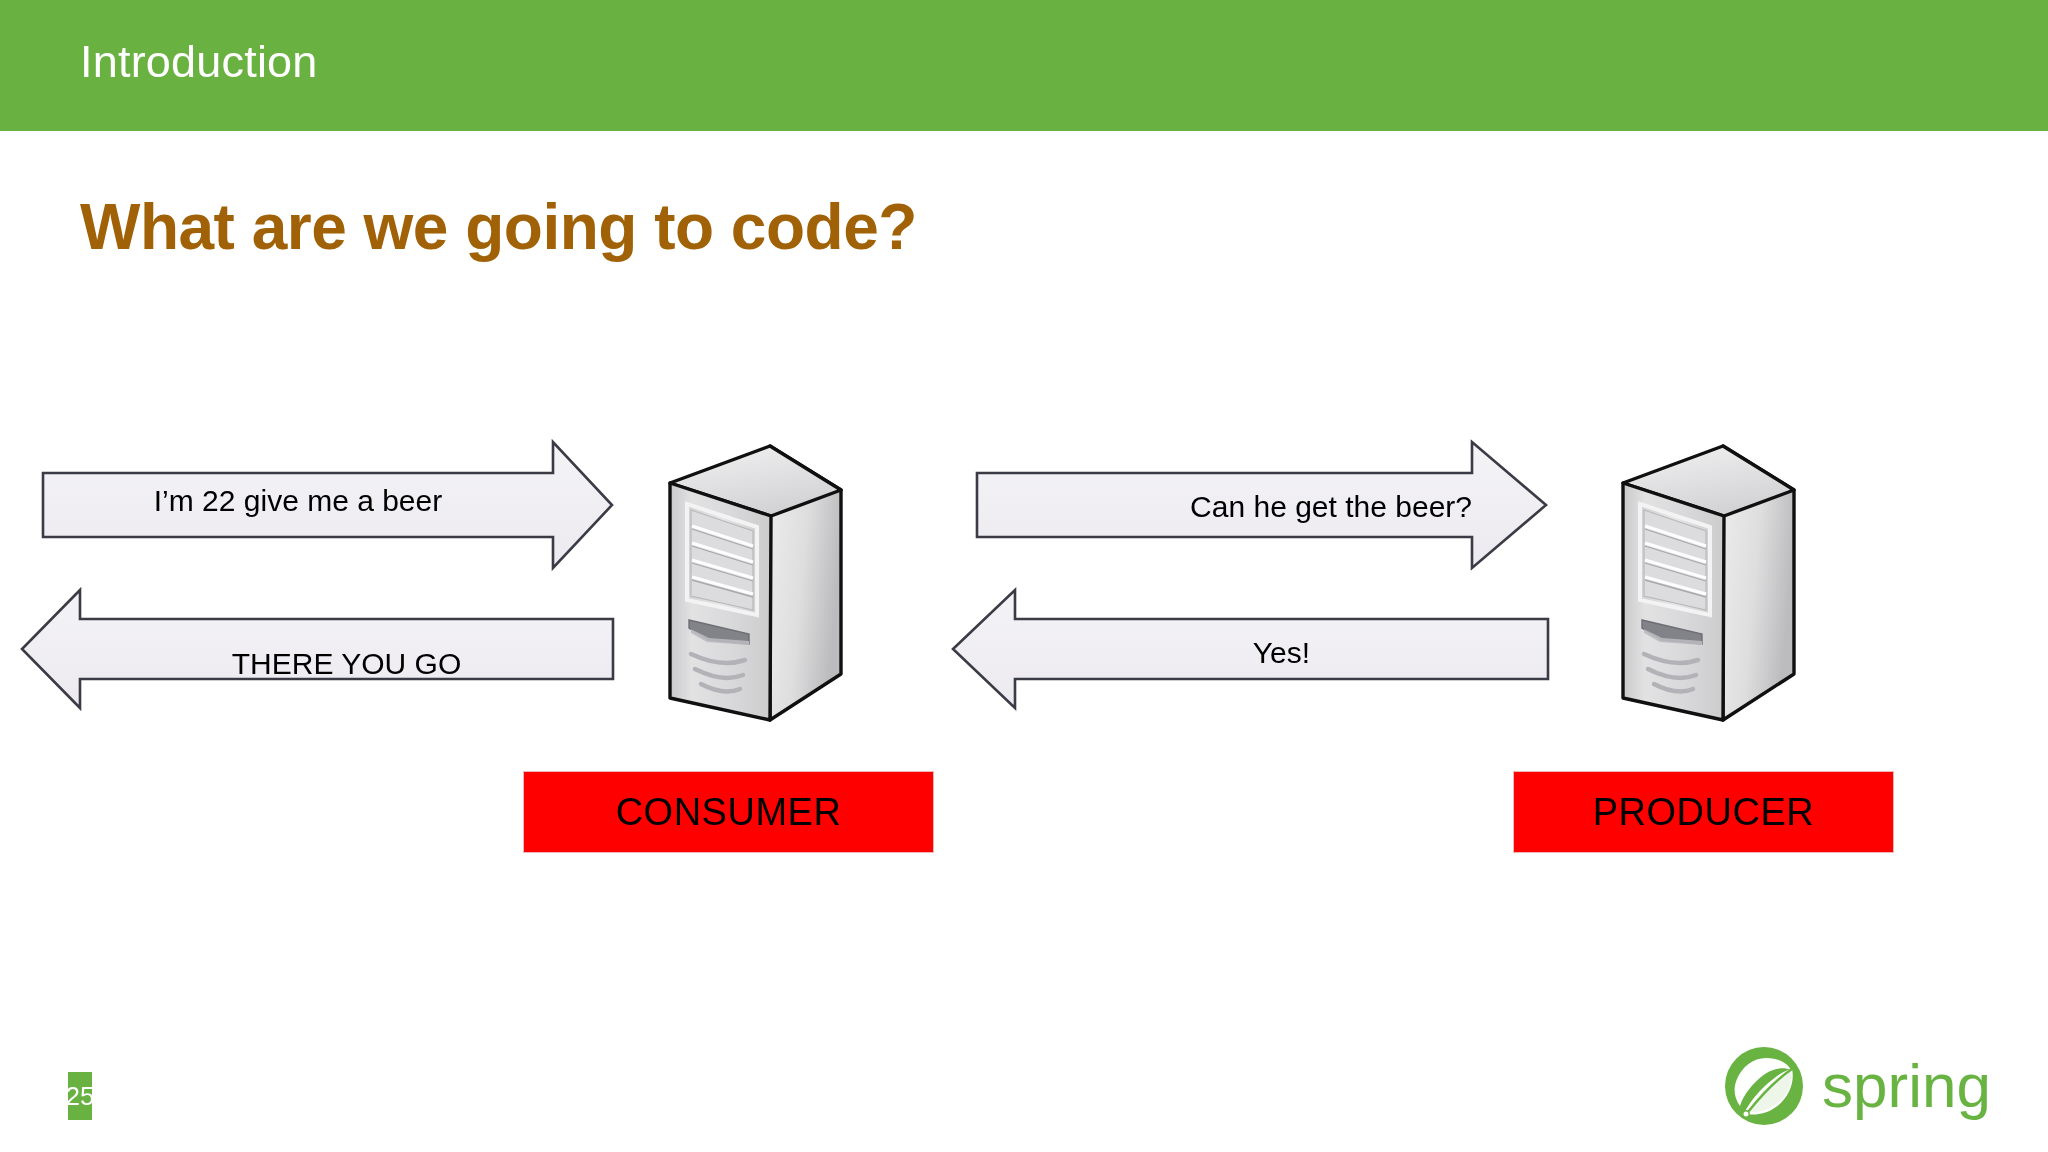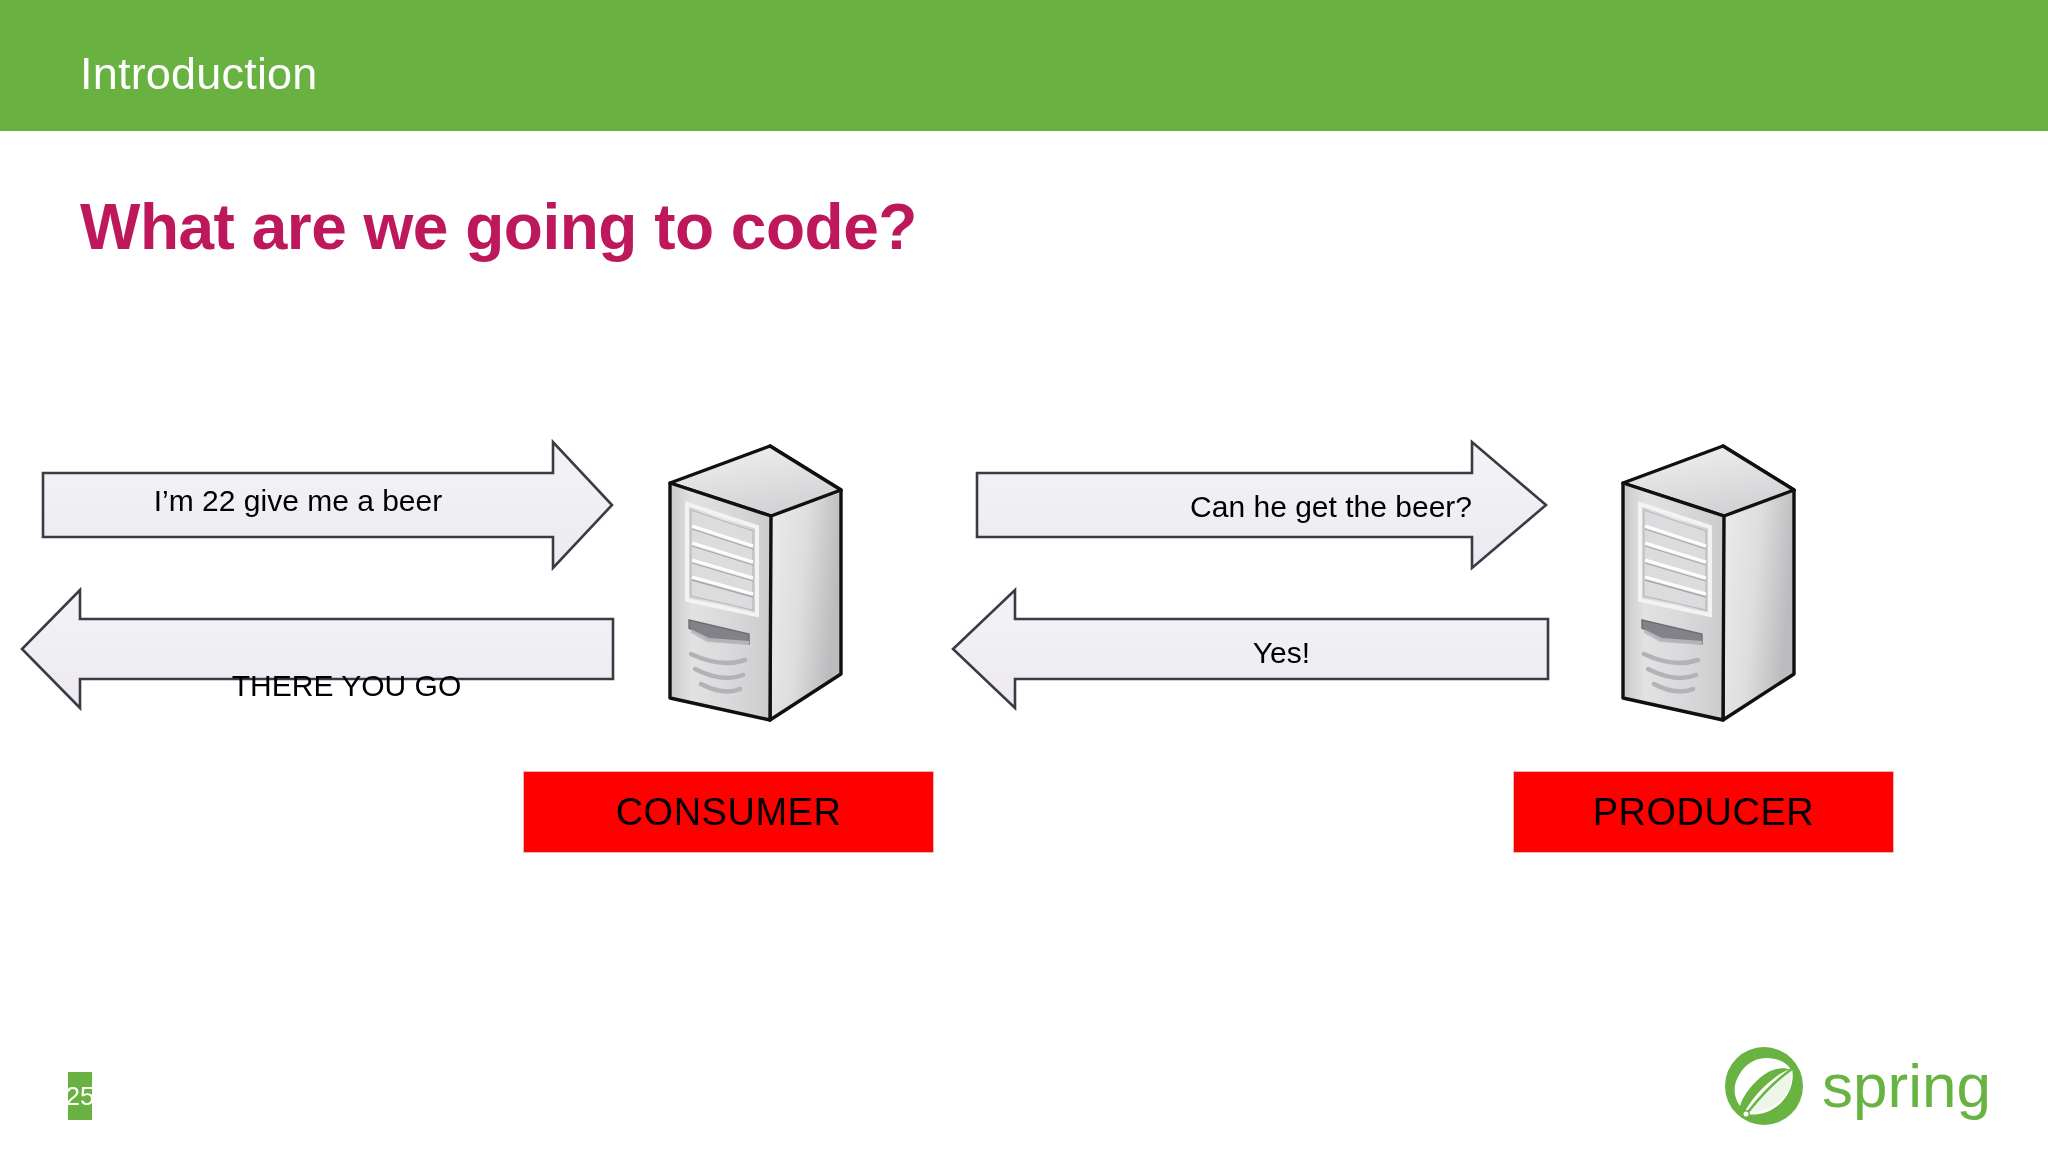--- a/index.html
+++ b/index.html
@@ -25,31 +25,30 @@
   }
   #header-title {
     position: absolute;
     left: 80px;
     top: 36px;
     font-size: 45px;
     color: #ffffff;
     font-weight: 400;
     letter-spacing: 0.2px;
     white-space: nowrap;
-    margin-top: 12px;
   }
 
   
   #slide-title {
     position: absolute;
     left: 80px;
     top: 190px;
     font-size: 64px;
     font-weight: bold;
-    color: #be185d;
+    color: #a16207;
     letter-spacing: -0.5px;
     white-space: nowrap;
   }
 
   
   #diagram {
     position: absolute;
     left: 0;
     top: 0;
     width: 2048px;
@@ -195,21 +194,21 @@
   <g>
     <use href="#server-tower" x="645" y="428" width="205" height="294"></use>
   </g>
   <g>
     <use href="#server-tower" x="1598" y="428" width="205" height="294"></use>
   </g>
 </svg>
 
 <div class="arrow-label" style="left:43px; top:484px; width:510px;">I’m 22 give me a beer</div>
 
-<div class="arrow-label" style="left:80px; top:669px; width:533px;">THERE YOU GO</div>
+<div class="arrow-label" style="left:80px; top:647px; width:533px;">THERE YOU GO</div>
 
 <div class="arrow-label" style="left:977px; top:490px; width:495px;text-align:right;">Can he get the beer?</div>
 
 <div class="arrow-label" style="left:1015px; top:636px; width:533px;">Yes!</div>
 
 <div class="role-box" id="role-consumer">
   <span>CONSUMER</span>
 </div>
 <div class="role-box" id="role-producer">
   <span>PRODUCER</span>

